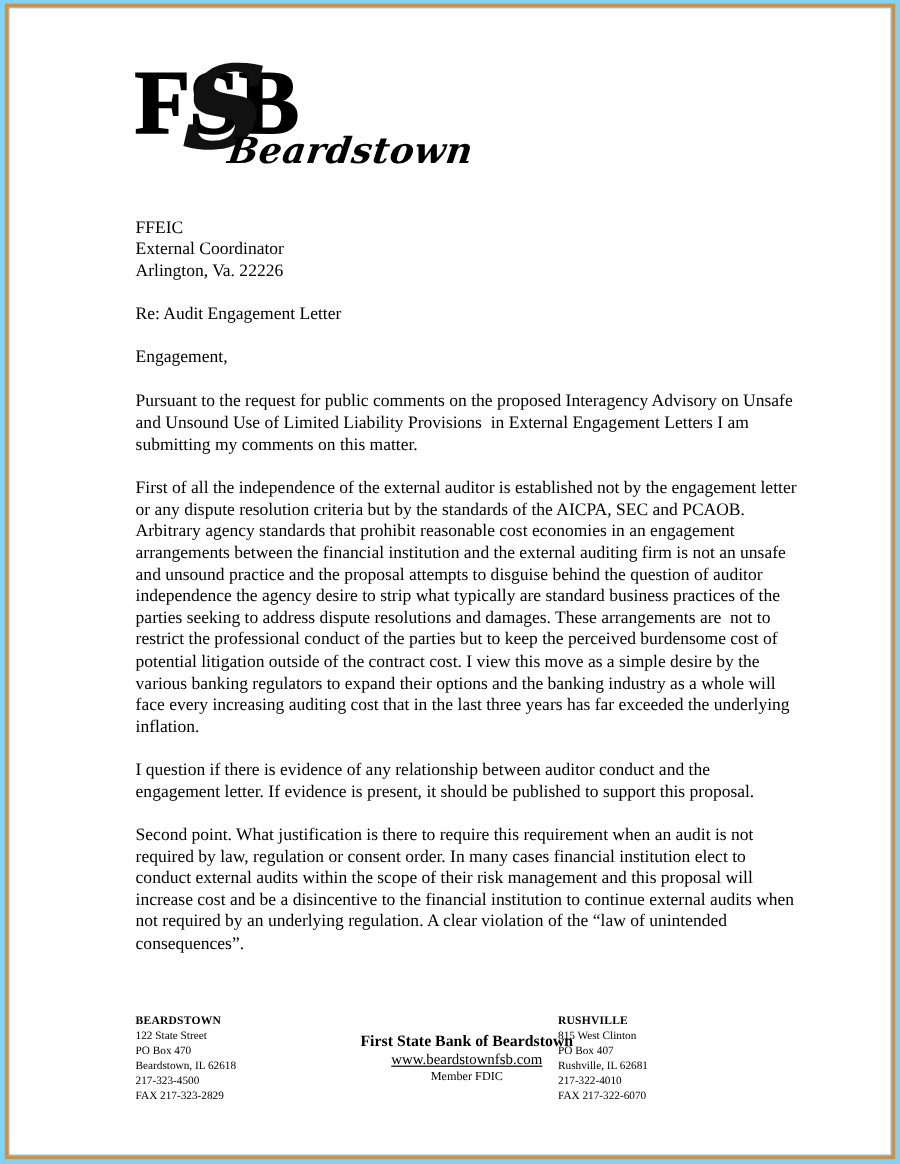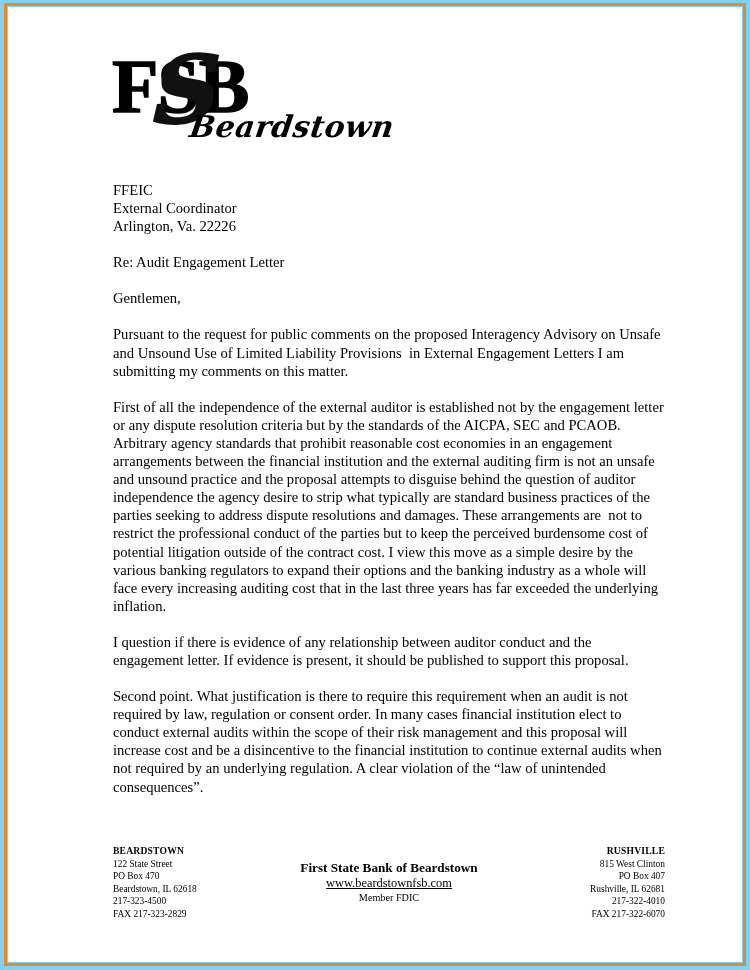--- a/index.html
+++ b/index.html
@@ -108,21 +108,21 @@
     width: 552px;
     height: 95px;
   }
   .footer-col {
     position: absolute;
     top: 0;
     font-size: 9.4px;
     line-height: 12.6px;
   }
   .footer-left  { left: 0px;  text-align: left;  width: 200px; }
-  .footer-right { right: 0px; text-align: right; width: 200px; }
+  .footer-right { right: 0px; text-align: left; width: 200px; }
   .footer-center {
     left: 50%;
     transform: translateX(-50%);
     top: 15px;
     text-align: center;
     width: 240px;
   }
   .footer-head {
     font-weight: bold;
     font-size: 9.6px;
@@ -157,21 +157,21 @@
   </div>
 
   <div class="body-block">
     <div class="gap-sm"></div>
     <p>FFEIC</p>
     <p>External Coordinator</p>
     <p>Arlington, Va. 22226</p>
     <div class="gap-md"></div>
     <p>Re: Audit Engagement Letter</p>
     <div class="gap-md"></div>
-    <p>Gentlemen,</p>
+    <p>Engagement,</p>
     <div class="gap-md"></div>
     <p>Pursuant to the request for public comments on the proposed Interagency Advisory on Unsafe and Unsound Use of Limited Liability Provisions  in External Engagement Letters I am submitting my comments on this matter.</p>
     <div class="gap-md"></div>
     <p>First of all the independence of the external auditor is established not by the engagement letter or any dispute resolution criteria but by the standards of the AICPA, SEC and PCAOB. Arbitrary agency standards that prohibit reasonable cost economies in an engagement arrangements between the financial institution and the external auditing firm is not an unsafe and unsound practice and the proposal attempts to disguise behind the question of auditor independence the agency desire to strip what typically are standard business practices of the parties seeking to address dispute resolutions and damages. These arrangements are  not to restrict the professional conduct of the parties but to keep the perceived burdensome cost of potential litigation outside of the contract cost. I view this move as a simple desire by the various banking regulators to expand their options and the banking industry as a whole will face every increasing auditing cost that in the last three years has far exceeded the underlying inflation.</p>
     <div class="gap-md"></div>
     <p>I question if there is evidence of any relationship between auditor conduct and the engagement letter. If evidence is present, it should be published to support this proposal.</p>
     <div class="gap-md"></div>
     <p>Second point. What justification is there to require this requirement when an audit is not required by law, regulation or consent order. In many cases financial institution elect to conduct external audits within the scope of their risk management and this proposal will increase cost and be a disincentive to the financial institution to continue external audits when not required by an underlying regulation. A clear violation of the “law of unintended consequences”.</p>
   </div>
 

